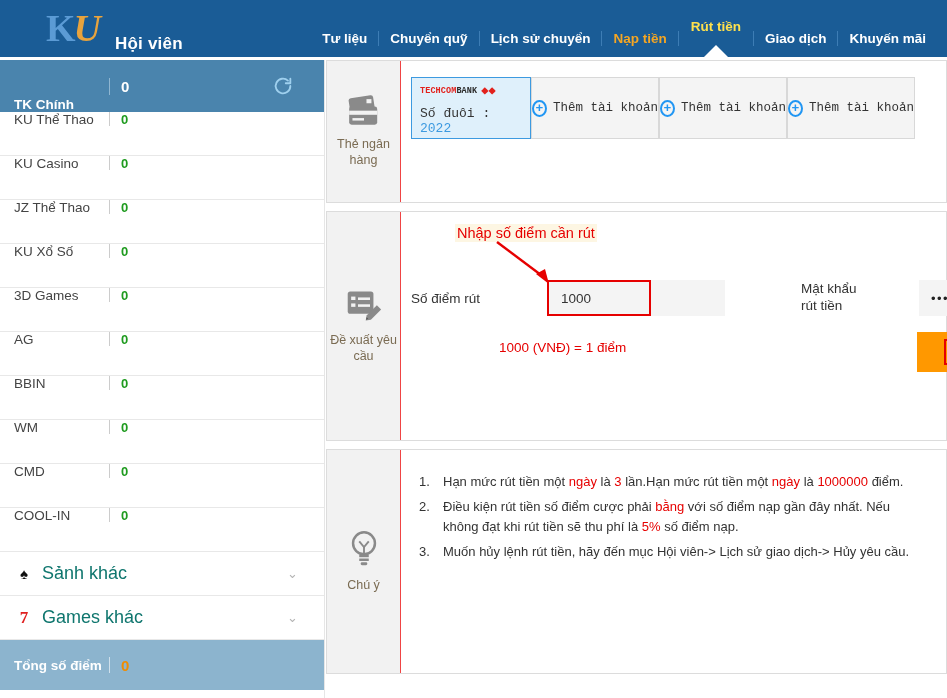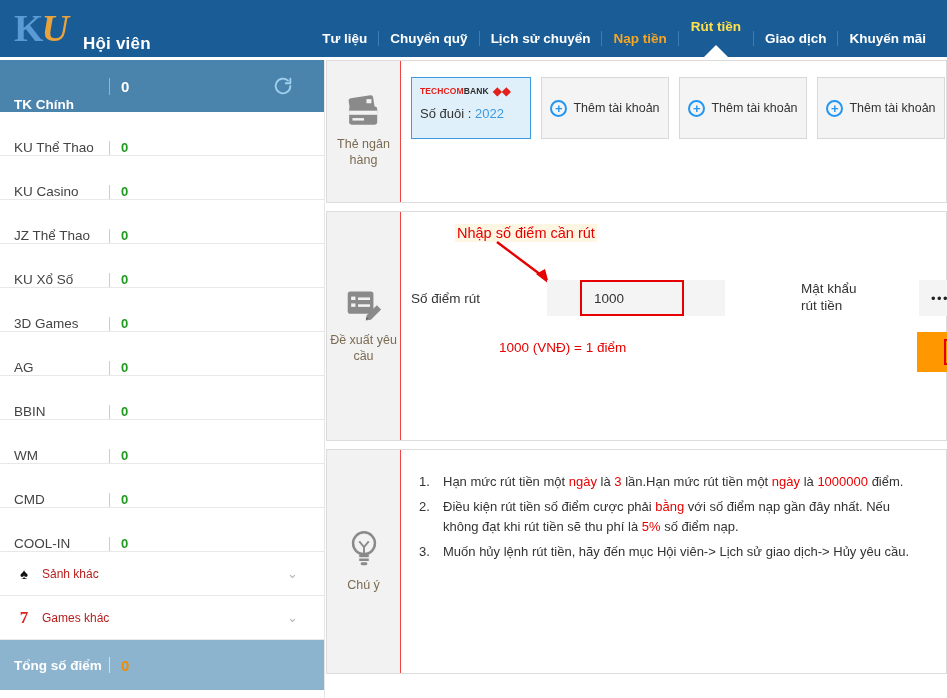--- a/index.html
+++ b/index.html
@@ -15,21 +15,21 @@
   
   .topbar {
     position: absolute; left:0; top:0; width:947px; height:57px;
     background:#1a5c96;
     display:flex; align-items:center;
   }
   .brand { display:flex; align-items:center; padding-left:14px; width:325px; height:57px; }
   .logo-ku {
     font-family:"Liberation Serif", serif;
     font-size:38px; font-weight:700; line-height:1;
-    letter-spacing:-2px; position:relative; top:-1px;
+    letter-spacing:-2px; position:relative; top:-1px;margin-left:32px;
   }
   .logo-k { color:#5b9bd5; }
   .logo-u { color:#e8a33d; font-style:italic; }
   .brand-title {
     color:#ffffff; font-size:17px; font-weight:bold; margin-left:16px;
     letter-spacing:0.2px;
     margin-top:31px;
   }
   .nav { flex:1; display:flex; align-items:flex-end; height:57px; padding-bottom:11px; }
   .nav-item {
@@ -60,35 +60,35 @@
   .acct-head {
     height:52px; background:#4a84ad; display:flex; align-items:center;
     padding:0 14px; position:relative;
   }
   .acct-head-label { color:#ffffff; font-size:13.5px; font-weight:bold; width:95px;margin-top:36px; }
   .acct-head-sep { width:1px; height:17px; background:#8fb6d1; margin-right:11px; }
   .acct-head-val { color:#ffffff; font-size:15px; font-weight:bold; }
   .refresh-icon { position:absolute; right:30px; top:50%; transform:translateY(-50%); width:22px;height:22px; cursor:pointer;}
 
   .acct-row {
-    height:44px; display:flex; align-items:flex-end; padding:0 14px;
+    height:44px; display:flex; align-items:flex-start; padding:0 14px;
     border-bottom:1px solid #e8e8e8; cursor:pointer; background:#fff;
   }
   .acct-name { font-size:13.5px; color:#444; width:95px; }
   .acct-sep { width:1px; height:14px; background:#ccc; margin-right:11px; }
   .acct-val { font-size:13px; color:#1f9b1f; font-weight:bold; }
 
   .group-row {
     height:44px; display:flex; align-items:center; padding:0 14px;
     border-bottom:1px solid #e8e8e8; cursor:pointer;
   }
   .group-icon { width:20px; font-size:15px; margin-right:8px; text-align:center;}
   .group-icon.spade { color:#111; }
   .group-icon.seven { color:#e02020; font-weight:bold; font-family:"Liberation Serif",serif; font-size:17px;}
-  .group-label { font-size:12px; color:#b91c1c; flex:1; }
+  .group-label { font-size:18px; color:#0f766e; flex:1; }
   .chev { color:#b4b4b4; font-size:13px; margin-right:12px; }
 
   .total-row {
     height:50px; background:#8cb4ce; display:flex; align-items:center; padding:0 14px;
   }
   .total-label { color:#ffffff; font-size:13.5px; font-weight:bold; width:95px; }
   .total-sep { width:1px; height:16px; background:#cfe0ec; margin-right:11px; }
   .total-val { color:#f08c00; font-size:15px; font-weight:bold; }
 
   
@@ -98,21 +98,21 @@
   .panel-side {
     width:74px; background:#f2f2f2; border-right:1px solid #ef4444;
     display:flex; flex-direction:column; align-items:center; justify-content:center;
     flex-shrink:0; padding:6px 2px;
   }
   .panel-side-label { font-size:12.5px; color:#7a6b52; text-align:center; line-height:1.25; margin-top:5px;}
   .panel-body { flex:1; padding:12px 10px; position:relative; }
 
   
   .panel-bank { height:143px; }
-  .bank-list { display:flex; gap:10px; align-items:flex-end; padding-top:4px;}
+  .bank-list { display:flex; align-items:flex-end; padding-top:4px;font-family:Liberation Mono, monospace;}
   .bank-card {
     width:120px; height:62px; background:#dff0fb; border:1px solid #3d9ae0;
     padding:7px 8px; cursor:pointer;
   }
   .bank-logo-row { display:flex; align-items:center; gap:4px; }
   .bank-logo-text { font-size:8.5px; font-weight:bold; letter-spacing:0.1px;}
   .bank-logo-text .red { color:#e2211c; }
   .bank-logo-text .dark { color:#2b2b2b; }
   .bank-diamond { color:#e2211c; font-size:12px; line-height:1; }
   .bank-tail { font-size:13px; color:#333; margin-top:9px; }
@@ -135,21 +135,21 @@
     background:#fdf6e3; padding:1px 2px; white-space:nowrap;
   }
   .annot-arrow { position:absolute; left:92px; top:26px; }
 
   .form-row { display:flex; align-items:center; margin-top:56px;gap:48px; }
   .form-label { font-size:13.5px; color:#333; width:88px; flex-shrink:0;}
   .input-shell { position:relative; width:178px; height:36px; background:#f4f4f4; flex-shrink:0;}
   .input-box {
     position:absolute; left:0; top:0; width:104px; height:36px;
     border:2px solid #e60000; background:#f4f4f4;
-    display:flex; align-items:center; padding-left:12px;margin-left:33px;
+    display:flex; align-items:center; padding-left:12px;
   }
   .input-text { font-size:13.5px; color:#333; }
   .form-label2 { font-size:13.5px; color:#333; width:70px; margin-left:28px; line-height:1.25;}
   .pwd-shell {
     position:relative; width:162px; height:36px; background:#f4f4f4;
     display:flex; align-items:center; padding-left:12px;
   }
   .pwd-dots { font-size:13px; color:#222; letter-spacing:1.5px; }
   .caret { display:inline-block; width:1px; height:15px; background:#222; margin-left:1px; vertical-align:-3px;}
   .help-circle {

